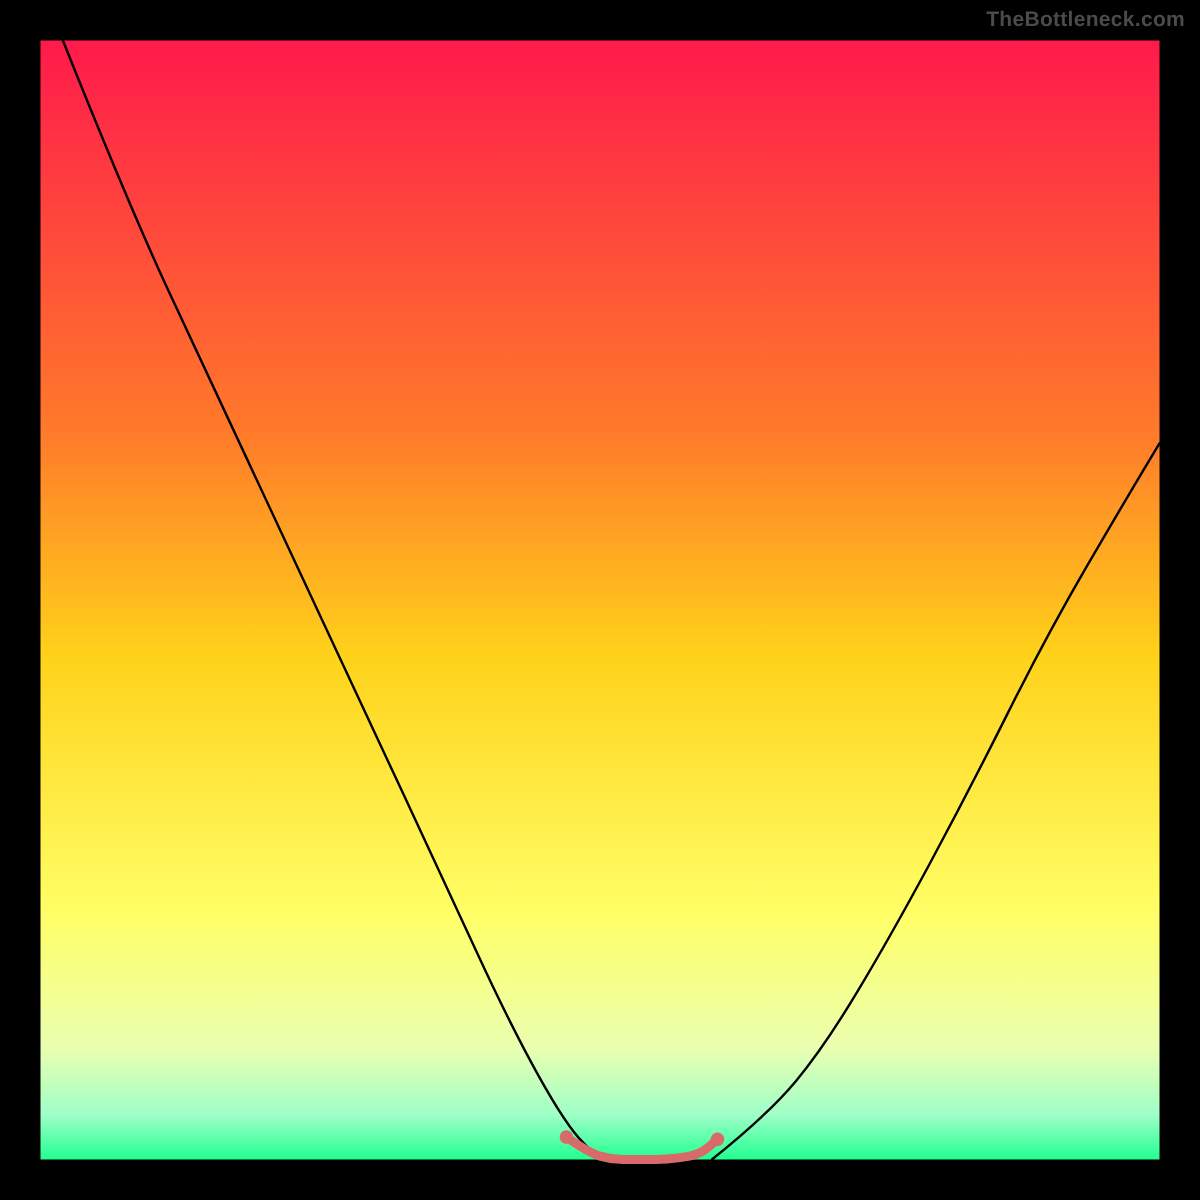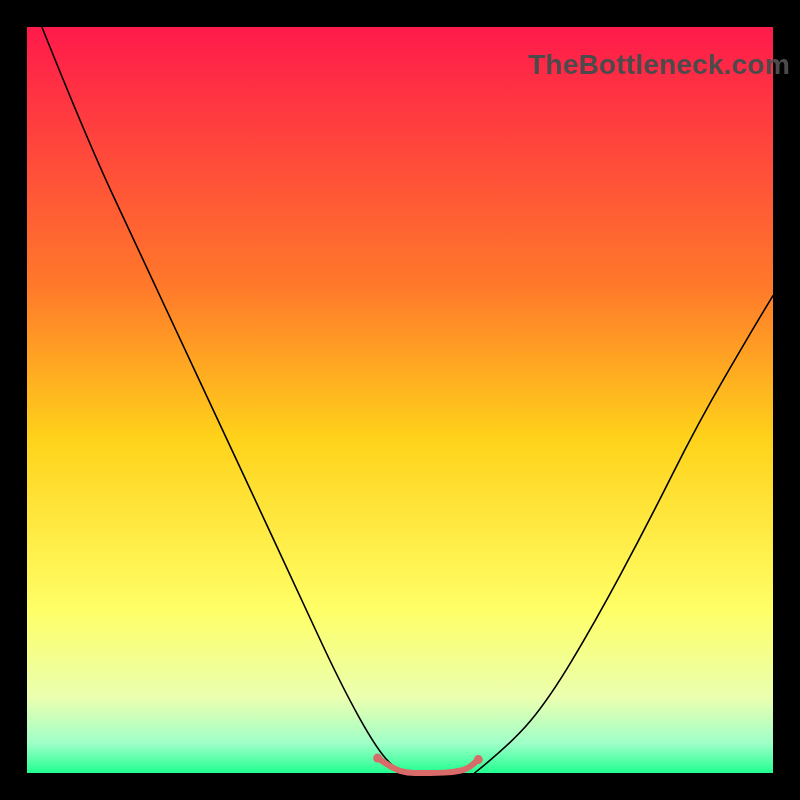--- a/index.html
+++ b/index.html
@@ -15,25 +15,24 @@
     top: 0;
     left: 0;
     width: 800px;
     height: 800px;
   }
   .watermark {
     position: absolute;
     top: 4px;
     right: 10px;
     font-family: Arial, Helvetica, sans-serif;
-    font-size: 28px;
+    font-size: 14px;
     font-weight: 600;
     color: #4b4b4b;
     letter-spacing: 0.2px;
-    margin-top: 45px;
   }
 </style>
 </head>
 <body>
 
 <svg class="frame" viewBox="0 0 800 800">
   <defs>
     <linearGradient id="bg-grad" x1="0" y1="0" x2="0" y2="1">
         <stop offset="0%" stop-color="#ff1a4b"></stop>
         <stop offset="35%" stop-color="#ff7a2a"></stop>

